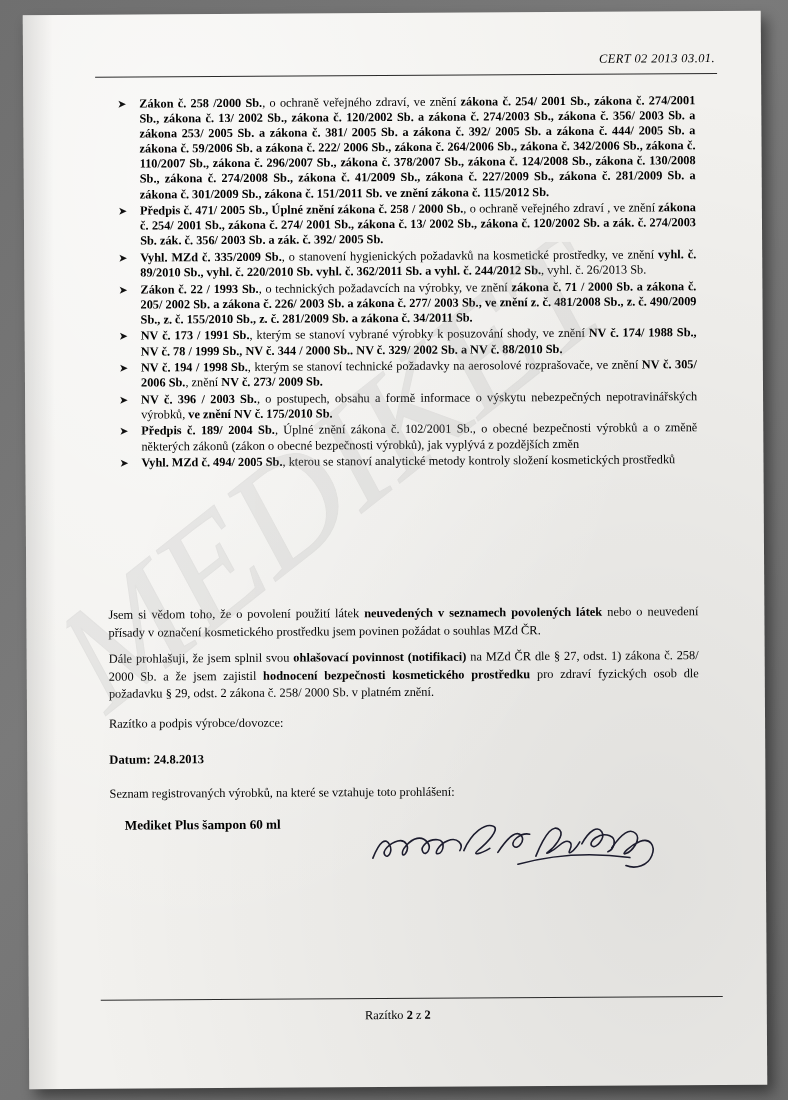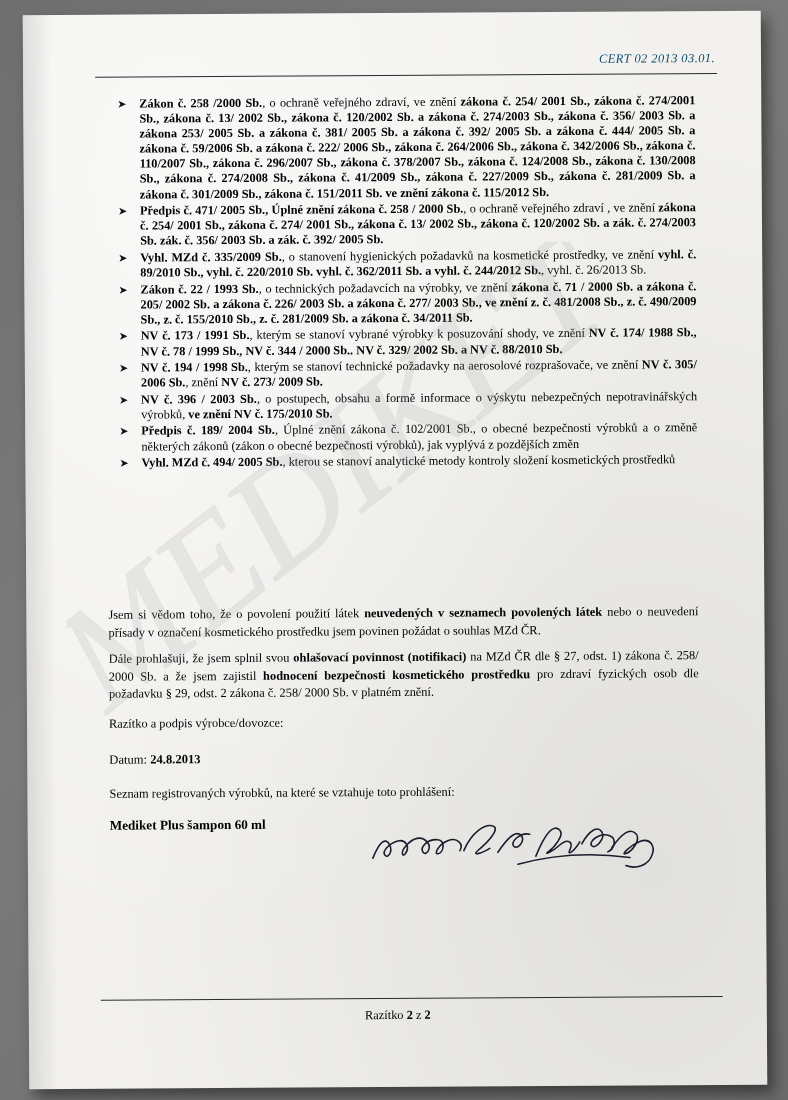--- a/index.html
+++ b/index.html
@@ -47,21 +47,21 @@
     top: 62px;
     border-top: 1px solid #2a2a2a;
   }
   .header-code {
     position: absolute;
     right: 46px;
     top: 40px;
     font-style: italic;
     font-size: 12.5px;
     letter-spacing: 0.4px;
-    color: #0c4a6e;
+    color: #000000;
   }
   .list {
     position: absolute;
     left: 92px;
     top: 82px;
     width: 580px;
   }
   .li {
     position: relative;
     margin-bottom: 1.5px;
@@ -94,30 +94,30 @@
     top: 702px;
     font-size: 12.4px;
   }
   .date-line {
     position: absolute;
     left: 82px;
     top: 738px;
     font-size: 12.6px;
     font-weight: bold;
   }
-  .date-line .lbl { font-weight: normal; }
+  .date-line .lbl { font-weight: bold; }
   .reg-line {
     position: absolute;
     left: 82px;
     top: 772px;
     font-size: 12.4px;
   }
   .product {
     position: absolute;
-    left: 82px;
+    left: 97px;
     top: 803px;
     font-size: 13.2px;
     font-weight: bold;
   }
   .footer-rule {
     position: absolute;
     left: 72px;
     right: 44px;
     top: 985px;
     border-top: 1px solid #2a2a2a;

